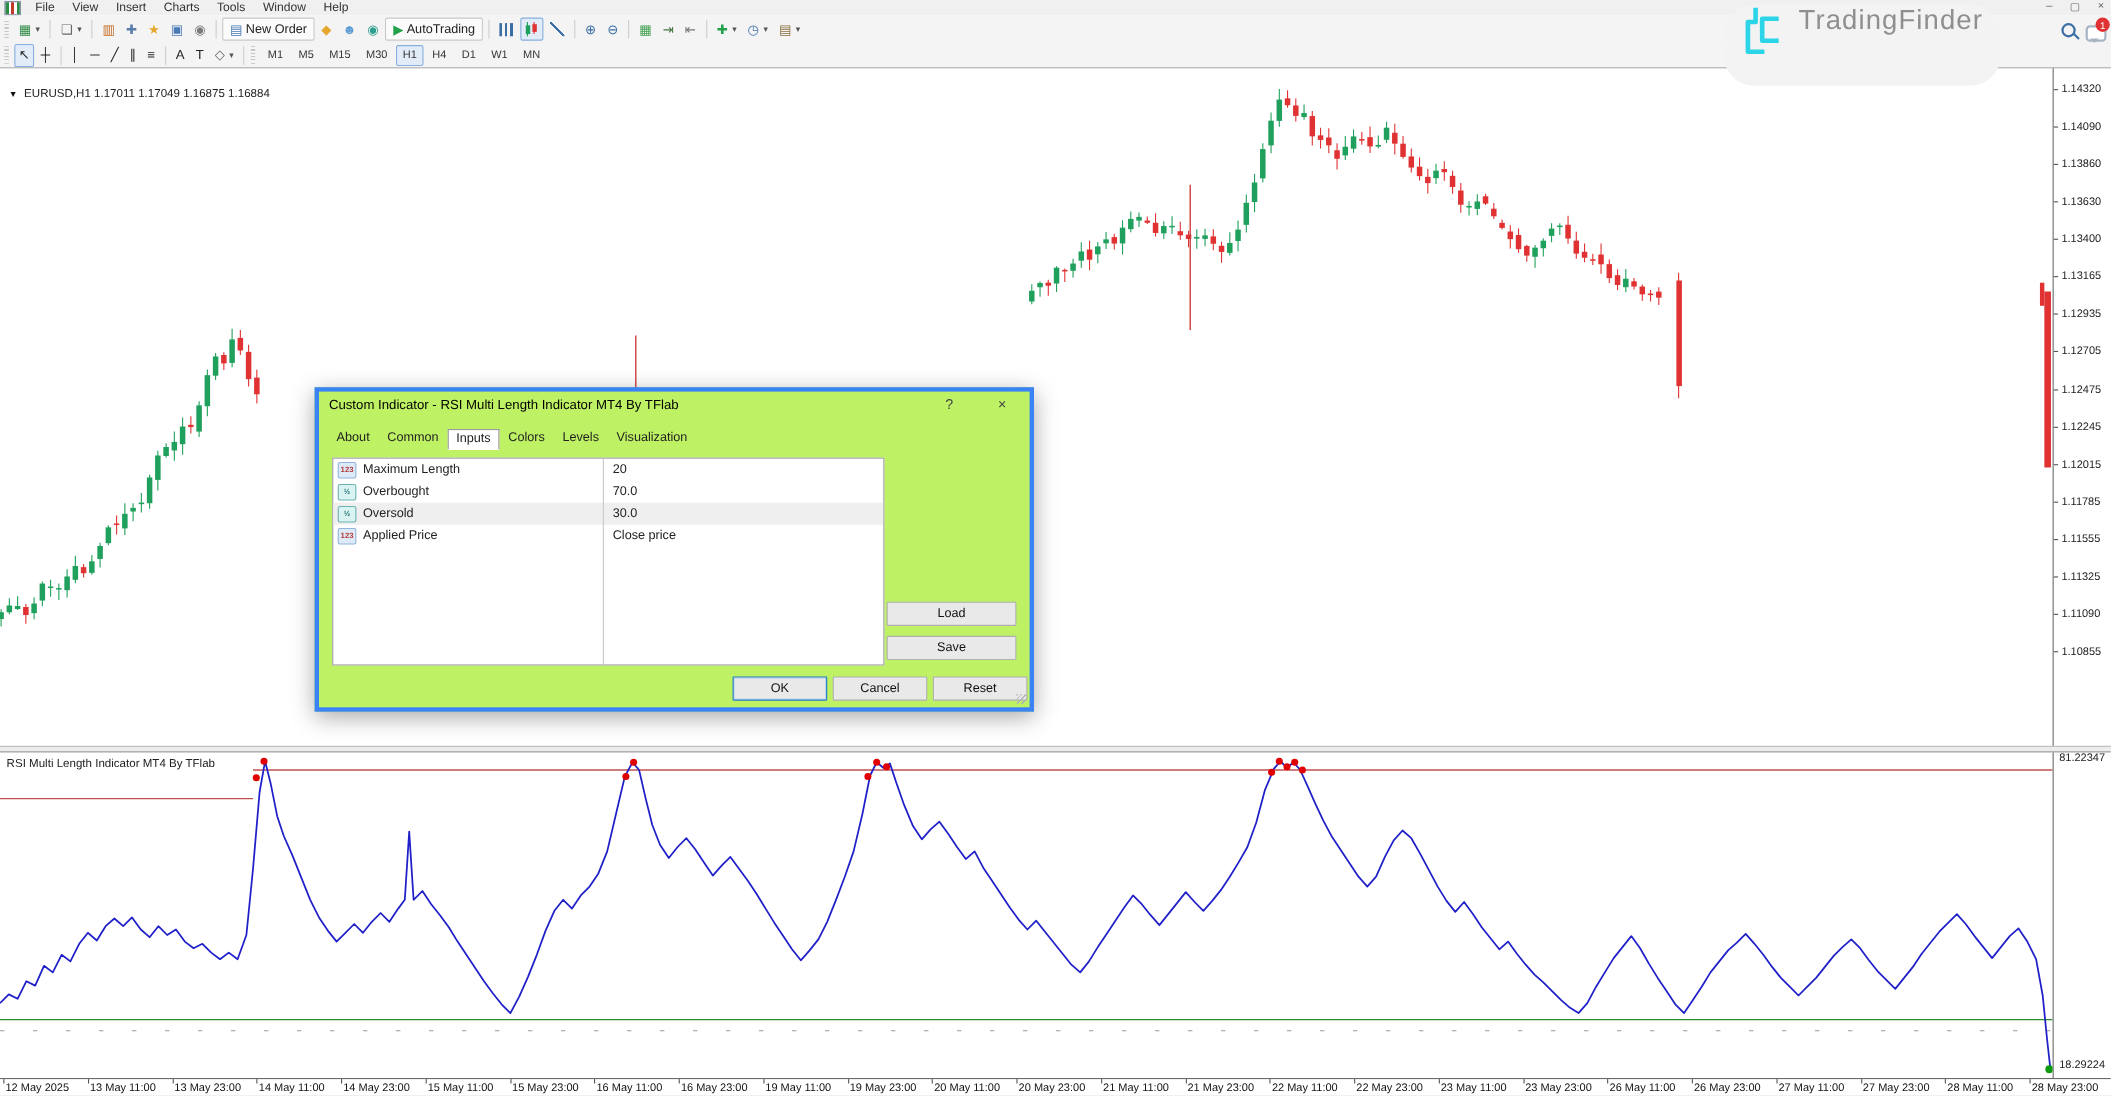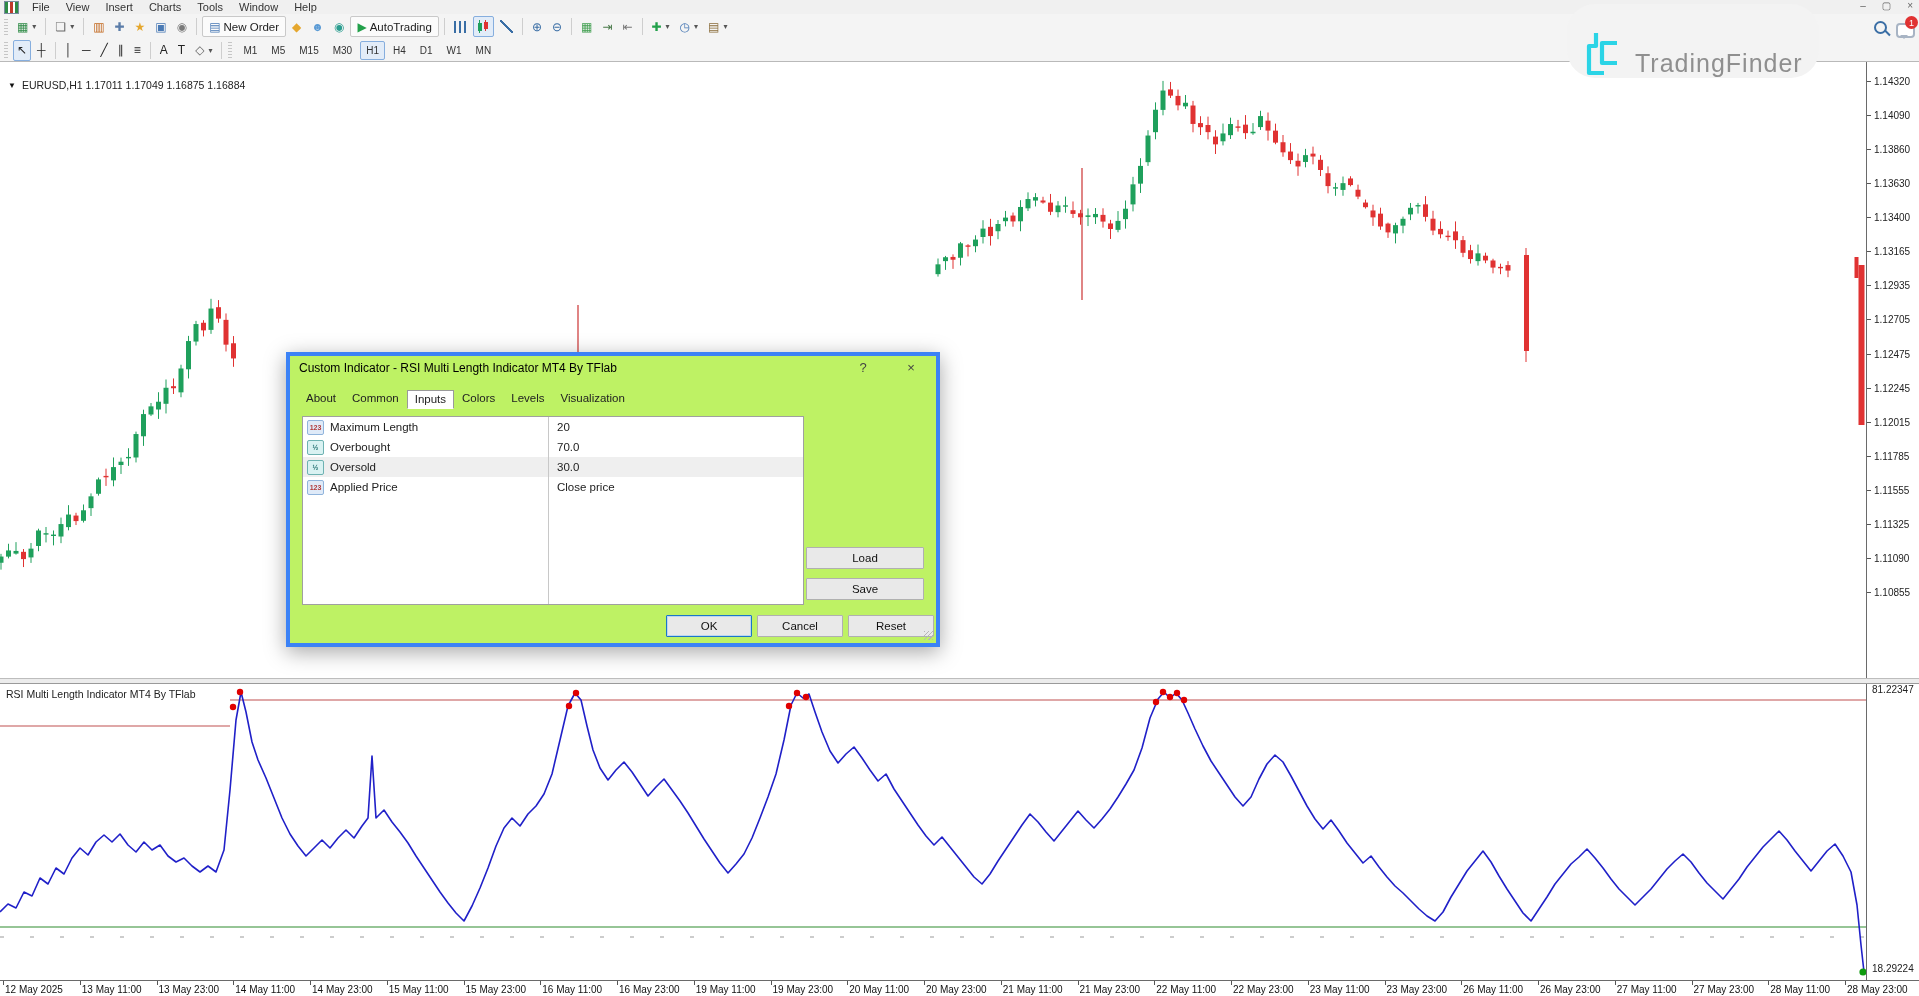--- a/index.html
+++ b/index.html
@@ -47,21 +47,21 @@
   #chat-icon{position:absolute;left:1896px;top:23px;width:15px;height:11px;border:2px solid #a8b4c4;
              border-radius:4px;background:#fff;z-index:6;}
   #chat-icon::after{content:"";position:absolute;left:2px;top:10px;border:4px solid transparent;
              border-top-color:#a8b4c4;}
   #chat-badge{position:absolute;left:1905px;top:16px;min-width:13px;height:13px;border-radius:50%;
               background:#e03232;color:#fff;font-size:9px;display:flex;align-items:center;
               justify-content:center;z-index:7;}
 
   
   #watermark{position:absolute;left:1567px;top:4px;width:252px;height:74px;background:#f3f3f3;
-             border-radius:28px;display:flex;align-items:flex-end;z-index:5;}
+             border-radius:28px;display:flex;align-items:flex-start;z-index:5;}
   #watermark-text{font-size:25px;color:#8f8f8f;letter-spacing:1px;margin-left:10px;font-weight:400;}
 
   
   #main-chart{position:absolute;left:0;top:61px;width:1866px;height:617px;background:#fff;
               border-top:1px solid #9a9a9a;}
   #symbol-label{position:absolute;left:8px;top:79px;font-size:10.5px;color:#222;display:flex;
                 gap:6px;align-items:center;z-index:2;}
   #symbol-dd{font-size:8px;color:#111;}
   #candles-svg{position:absolute;left:0;top:61px;z-index:1;}
   #price-axis{position:absolute;left:1866px;top:61px;width:53px;height:617px;background:#fff;

